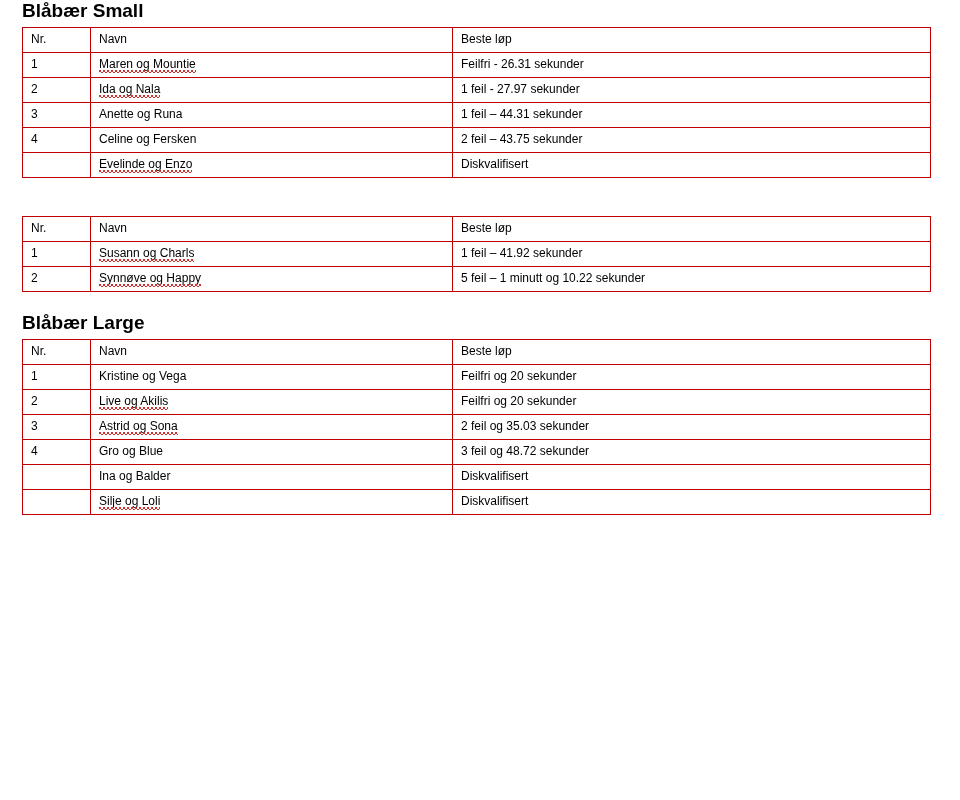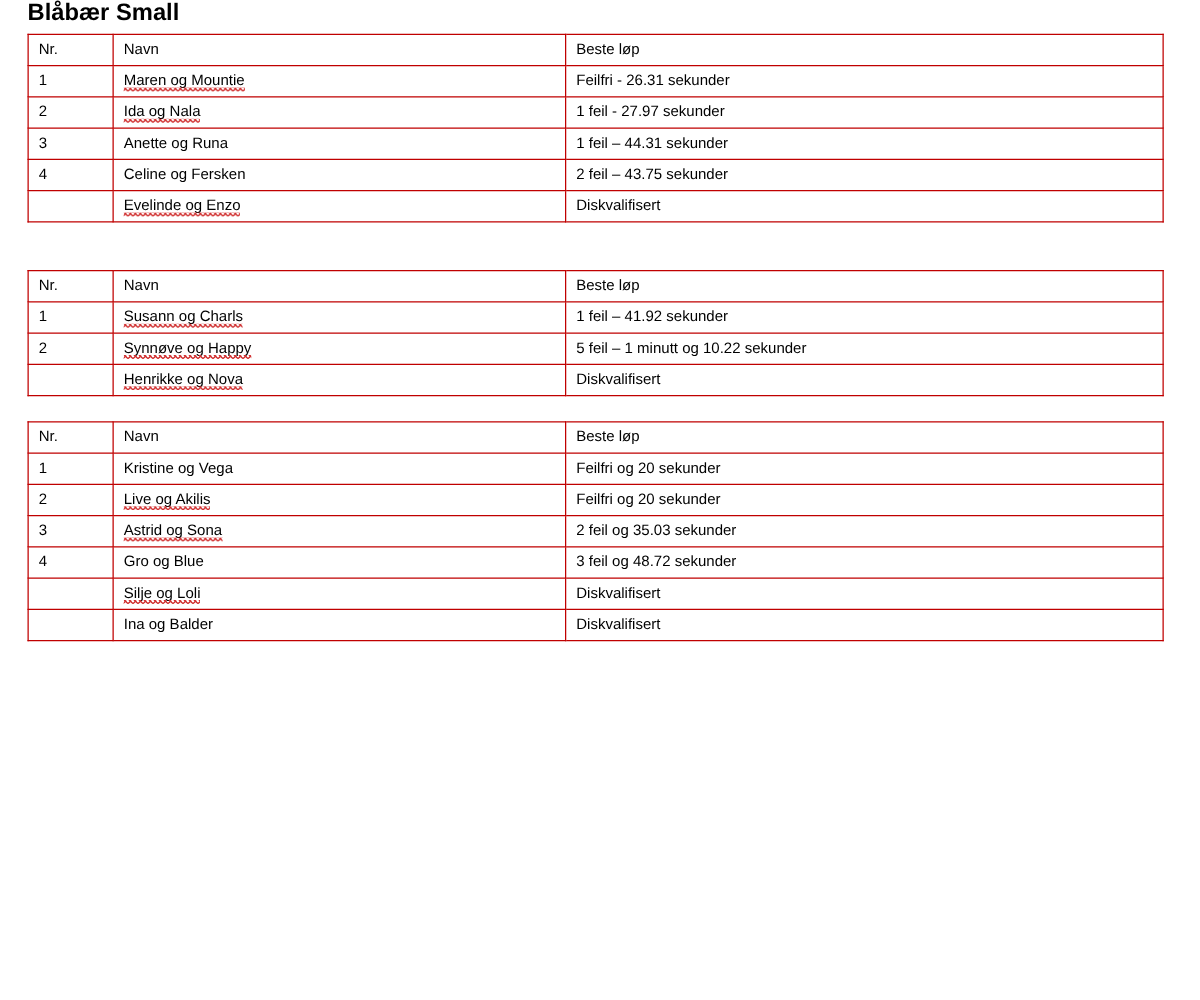--- a/index.html
+++ b/index.html
@@ -129,32 +129,28 @@
         <tr>
           <td class="col-nr">1</td>
           <td class="col-navn"><span class="squiggle">Susann og Charls</span></td>
           <td class="col-lop">1 feil – 41.92 sekunder</td>
         </tr>
         <tr>
           <td class="col-nr">2</td>
           <td class="col-navn"><span class="squiggle">Synnøve og Happy</span></td>
           <td class="col-lop">5 feil – 1 minutt og 10.22 sekunder</td>
         </tr>
-        <tr>
-          <td class="col-nr"></td>
-          <td class="col-navn"><span class="squiggle">Henrikke og Nova</span></td>
-          <td class="col-lop">Diskvalifisert</td>
-        </tr>
       </tbody>
     </table>
   </div>
 
   <div class="gap-medium"></div>
 
   <div class="section">
+    <div class="section-title">Blåbær Large</div>
     <table class="result-table">
       <tbody>
         <tr class="header-row">
           <td class="col-nr">Nr.</td>
           <td class="col-navn">Navn</td>
           <td class="col-lop">Beste løp</td>
         </tr>
         <tr>
           <td class="col-nr">1</td>
           <td class="col-navn">Kristine og Vega</td>
@@ -170,25 +166,25 @@
           <td class="col-navn"><span class="squiggle">Astrid og Sona</span></td>
           <td class="col-lop">2 feil og 35.03 sekunder</td>
         </tr>
         <tr>
           <td class="col-nr">4</td>
           <td class="col-navn">Gro og Blue</td>
           <td class="col-lop">3 feil og 48.72 sekunder</td>
         </tr>
         <tr>
           <td class="col-nr"></td>
-          <td class="col-navn"><span class="squiggle">Silje og Loli</span></td>
+          <td class="col-navn">Ina og Balder</td>
           <td class="col-lop">Diskvalifisert</td>
         </tr>
         <tr>
           <td class="col-nr"></td>
-          <td class="col-navn">Ina og Balder</td>
+          <td class="col-navn"><span class="squiggle">Silje og Loli</span></td>
           <td class="col-lop">Diskvalifisert</td>
         </tr>
       </tbody>
     </table>
   </div>
 
 </div>
 
 </body></html>

